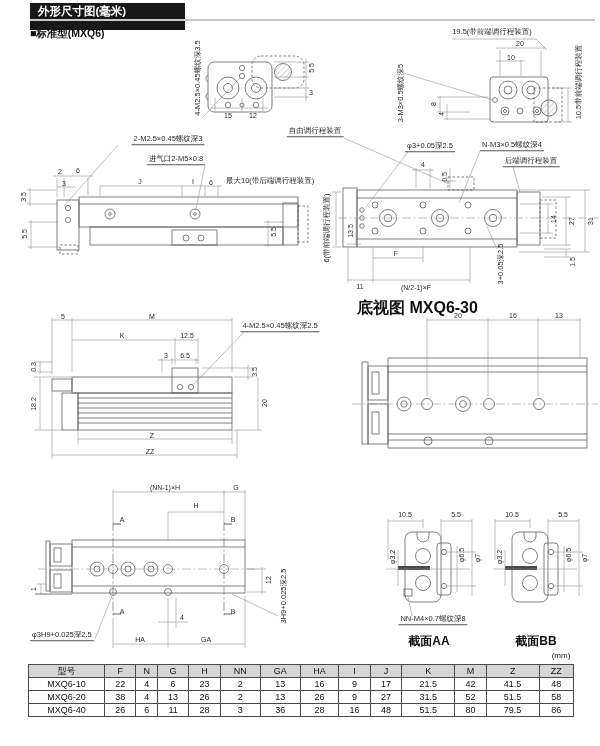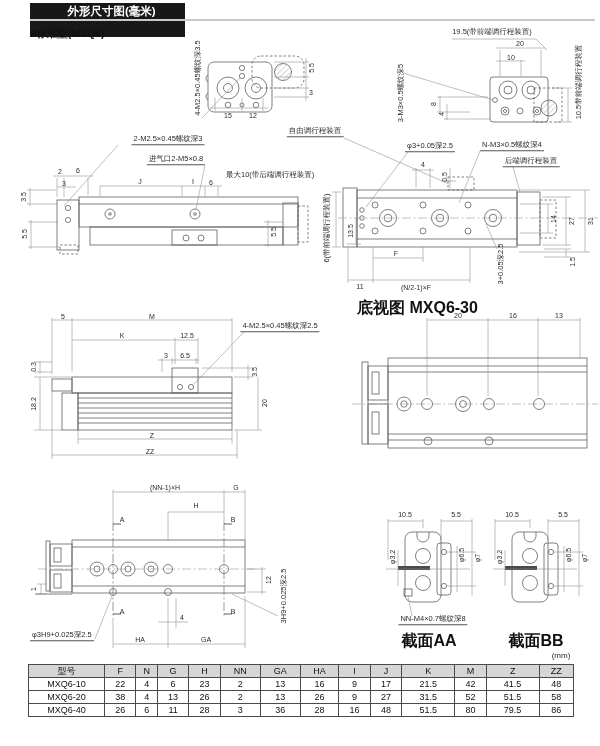--- a/index.html
+++ b/index.html
@@ -1,29 +1,29 @@
 <!DOCTYPE html>
 <html><head>
 <meta charset="utf-8">
 <style>
   html,body{margin:0;padding:0;background:#fff;}
   #page{position:relative;width:600px;height:746px;background:#fff;overflow:hidden;
         font-family:"Liberation Sans","DejaVu Sans",sans-serif;color:#222;}
-  #hdrbar{position:absolute;left:30px;top:3px;width:155px;height:34px;background:#181818;
-          color:#fff;font-size:11.5px;font-weight:bold;line-height:17px;padding-left:8px;box-sizing:border-box;text-align:center;}
+  #hdrbar{position:absolute;left:30px;top:3px;width:155px;height:27px;background:#181818;
+          color:#fff;font-size:11.5px;font-weight:bold;line-height:17px;padding-left:8px;box-sizing:border-box;}
   #hdrrule{position:absolute;left:30px;top:19px;width:565px;height:2px;background:#c9c9c9;}
   #subtitle{position:absolute;left:30px;top:27px;font-size:10.5px;font-weight:bold;color:#111;}
   .lbl{position:absolute;font-size:7px;color:#2a2a2a;white-space:nowrap;
        transform:translate(-50%,-50%);line-height:1;}
   .cjk{font-size:7.5px;}
   .rot{transform:translate(-50%,-50%) rotate(-90deg);}
   .la{transform:translate(0,-50%);}
   .ldr{border-bottom:1px solid #555;padding:0 2px 1px 2px;}
   .ttl{font-size:16px;font-weight:bold;color:#111;}
-  .ttl2{font-size:16px;font-weight:bold;color:#111;}
+  .ttl2{font-size:12px;font-weight:bold;color:#111;}
   svg{position:absolute;left:0;top:0;}
   #tblwrap{position:absolute;left:28px;top:664px;width:546px;}
   #unitnote{position:absolute;font-size:8px;}
   table{width:100%;border-collapse:collapse;font-size:9px;color:#111;}
   th,td{border:1px solid #4a4a4a;text-align:center;padding:0;height:12px;line-height:12px;font-weight:normal;}
   th{background:#d6d6d6;}
   table{border:1.5px solid #222;}
   col.model{width:76px;}
 </style>
 </head>
@@ -292,21 +292,21 @@
   <span class="lbl cjk ldr" style="left:168px;top:140px">2-M2.5×0.45螺纹深3</span>
   <span class="lbl cjk ldr" style="left:176px;top:160px">进气口2-M5×0.8</span>
   <span class="lbl" style="left:60px;top:171px">2</span>
   <span class="lbl" style="left:78px;top:170px">6</span>
   <span class="lbl" style="left:64px;top:183px">3</span>
   <span class="lbl rot" style="left:23px;top:197px">3.5</span>
   <span class="lbl rot" style="left:24px;top:234px">5.5</span>
   <span class="lbl" style="left:140px;top:181px">J</span>
   <span class="lbl" style="left:193px;top:181px">I</span>
   <span class="lbl" style="left:211px;top:182px">6</span>
-  <span class="lbl cjk la" style="left:226px;top:175px">最大10(带后端调行程装置)</span>
+  <span class="lbl cjk la" style="left:226px;top:181px">最大10(带后端调行程装置)</span>
   <span class="lbl rot" style="left:273px;top:232px">5.5</span>
 
   <span class="lbl cjk ldr" style="left:315px;top:132px">自由调行程装置</span>
   <span class="lbl cjk ldr" style="left:430px;top:147px">φ3+0.05深2.5</span>
   <span class="lbl cjk ldr" style="left:512px;top:146px">N-M3×0.5螺纹深4</span>
   <span class="lbl cjk ldr" style="left:531px;top:162px">后端调行程装置</span>
   <span class="lbl" style="left:423px;top:164px">4</span>
   <span class="lbl rot" style="left:444px;top:177px">0.5</span>
   <span class="lbl cjk rot" style="left:327px;top:228px">6(带前端调行程装置)</span>
   <span class="lbl rot" style="left:350px;top:231px">13.5</span>

